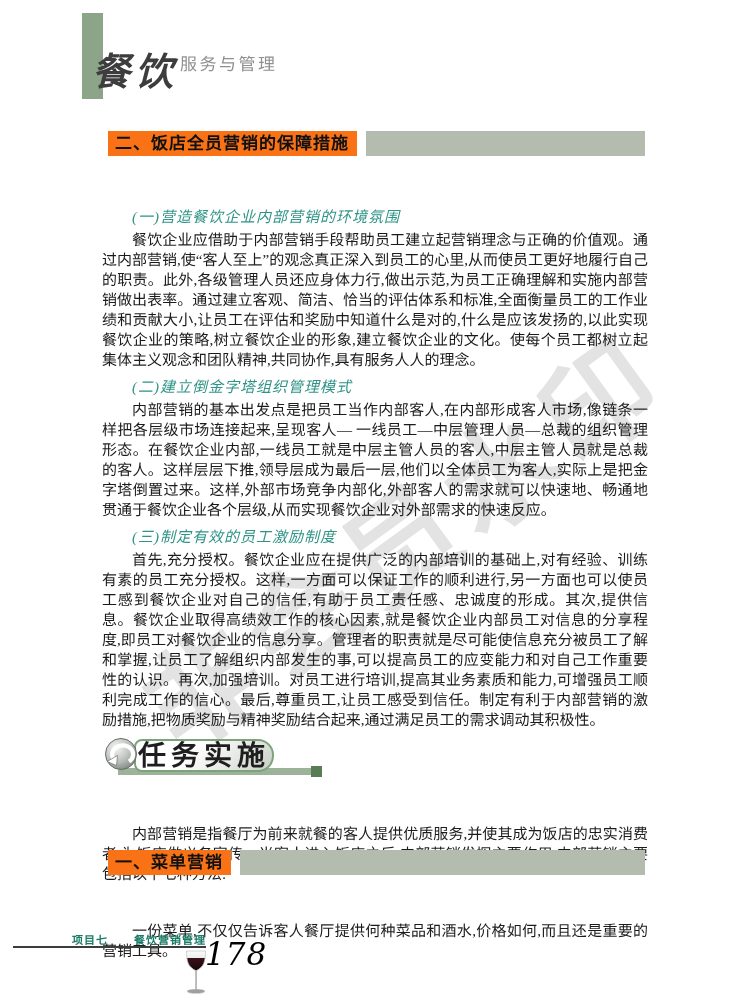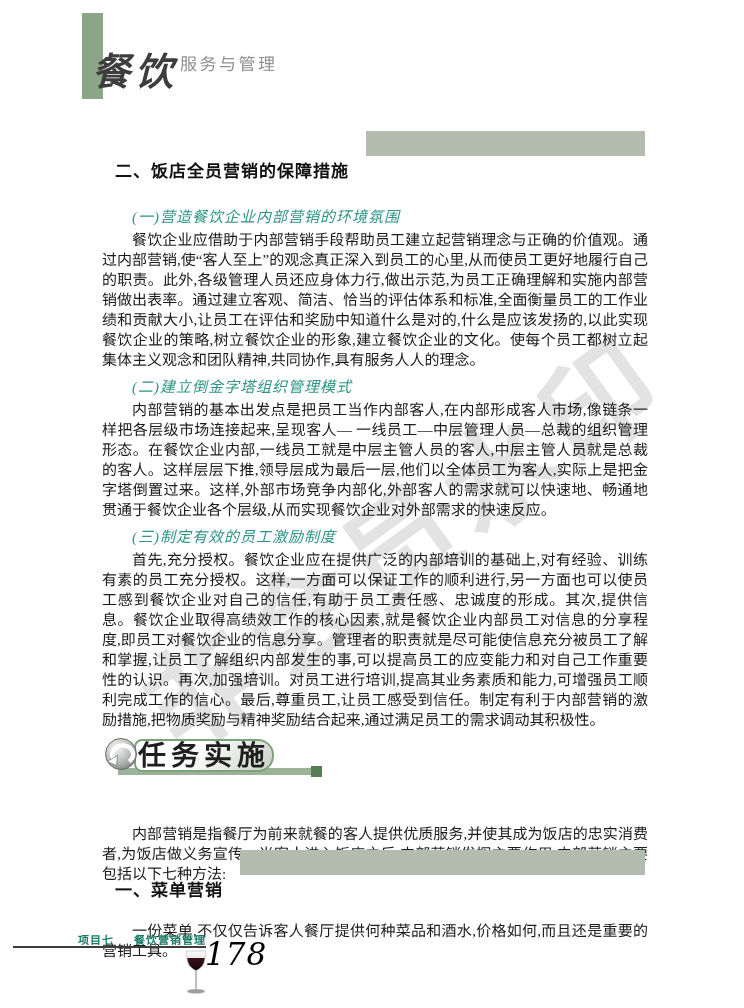--- a/index.html
+++ b/index.html
@@ -20,22 +20,22 @@
   .brand-block { position:absolute; left:82px; top:13px; width:21px; height:86px; background:#8ca488; }
   .brand-row { position:absolute; left:92px; top:50px; display:flex; }
   .brand-title { font-family:"DejaVu Serif","Liberation Serif",serif; font-style:italic; font-weight:bold;
     font-size:38px; line-height:44px; color:#3d3d3d; letter-spacing:5px; }
   .brand-subtitle { font-family:"Liberation Sans","DejaVu Sans",sans-serif; font-size:17px; color:#8f8f8f;
     letter-spacing:2.5px; padding-bottom:4px; margin-left:2px; }
 
   
   .h2bar { position:absolute; left:108px; width:537px; height:25px; display:flex; gap:9px;
     font-family:"Liberation Sans","DejaVu Sans",sans-serif; }
-  .h2bar .bartext { background:#fde047; color:#111; font-weight:bold; font-size:17px; line-height:25px;
-    padding:0 8px 0 7px; letter-spacing:1px; white-space:nowrap;margin-top:28px; }
+  .h2bar .bartext { background:#f97316; color:#111; font-weight:bold; font-size:17px; line-height:25px;
+    padding:0 8px 0 7px; letter-spacing:1px; white-space:nowrap; }
   .h2bar .barfill { background:#b4bbaf; flex:1; height:25px; }
   .h2bar-top { top:131px; }
   .h2bar-menu { top:850px; }
 
   
   .flow { position:absolute; left:102px; width:546px; font-size:15px; line-height:20px; color:#1b1b1b;
     text-align:justify;margin-top:40px; }
   .flow-main { top:166px; }
   .flow-task { top:784px; }
   .flow-menu { top:881px; }
@@ -50,21 +50,21 @@
   .task-undercap { position:absolute; left:207px; top:29px; width:11px; height:11px; background:#587d56; z-index:1; }
   .task-box { position:absolute; left:30px; top:2px; width:140px; height:33px; z-index:2;
     border:2px solid #7da37b; border-radius:8px 16px 16px 8px;
     background:linear-gradient(135deg,#ffffff 40%,#e6e9e5 70%,#c8cfc7 100%);
     font-family:"Liberation Sans","DejaVu Sans",sans-serif; font-weight:bold; font-size:28px;
     color:#1e1e1e; letter-spacing:5px; line-height:30px; text-align:center; }
   .task-sphere { position:absolute; left:0; top:0; z-index:3; }
 
   
   .footer-label { position:absolute; left:13px; top:931px; width:193px; display:flex; justify-content:flex-end;
-    gap:20px; font-family:"Liberation Sans","DejaVu Sans",sans-serif; font-size:11px; font-weight:bold;
+    gap:26px; font-family:"Liberation Sans","DejaVu Sans",sans-serif; font-size:11px; font-weight:bold;
     color:#1a7a66; letter-spacing:1px; }
   .footer-rule { position:absolute; left:13px; top:946px; width:193px; height:2px; background:#3c3c3c; }
   .page-number { position:absolute; left:205px; top:936px; font-family:"DejaVu Serif","Liberation Serif",serif;
     font-style:italic; font-size:31px; color:#000000; letter-spacing:1px; }
   .wine-glass { position:absolute; left:178px; top:950px; }
 </style>
 </head>
 <body>
 
 <div class="page">

